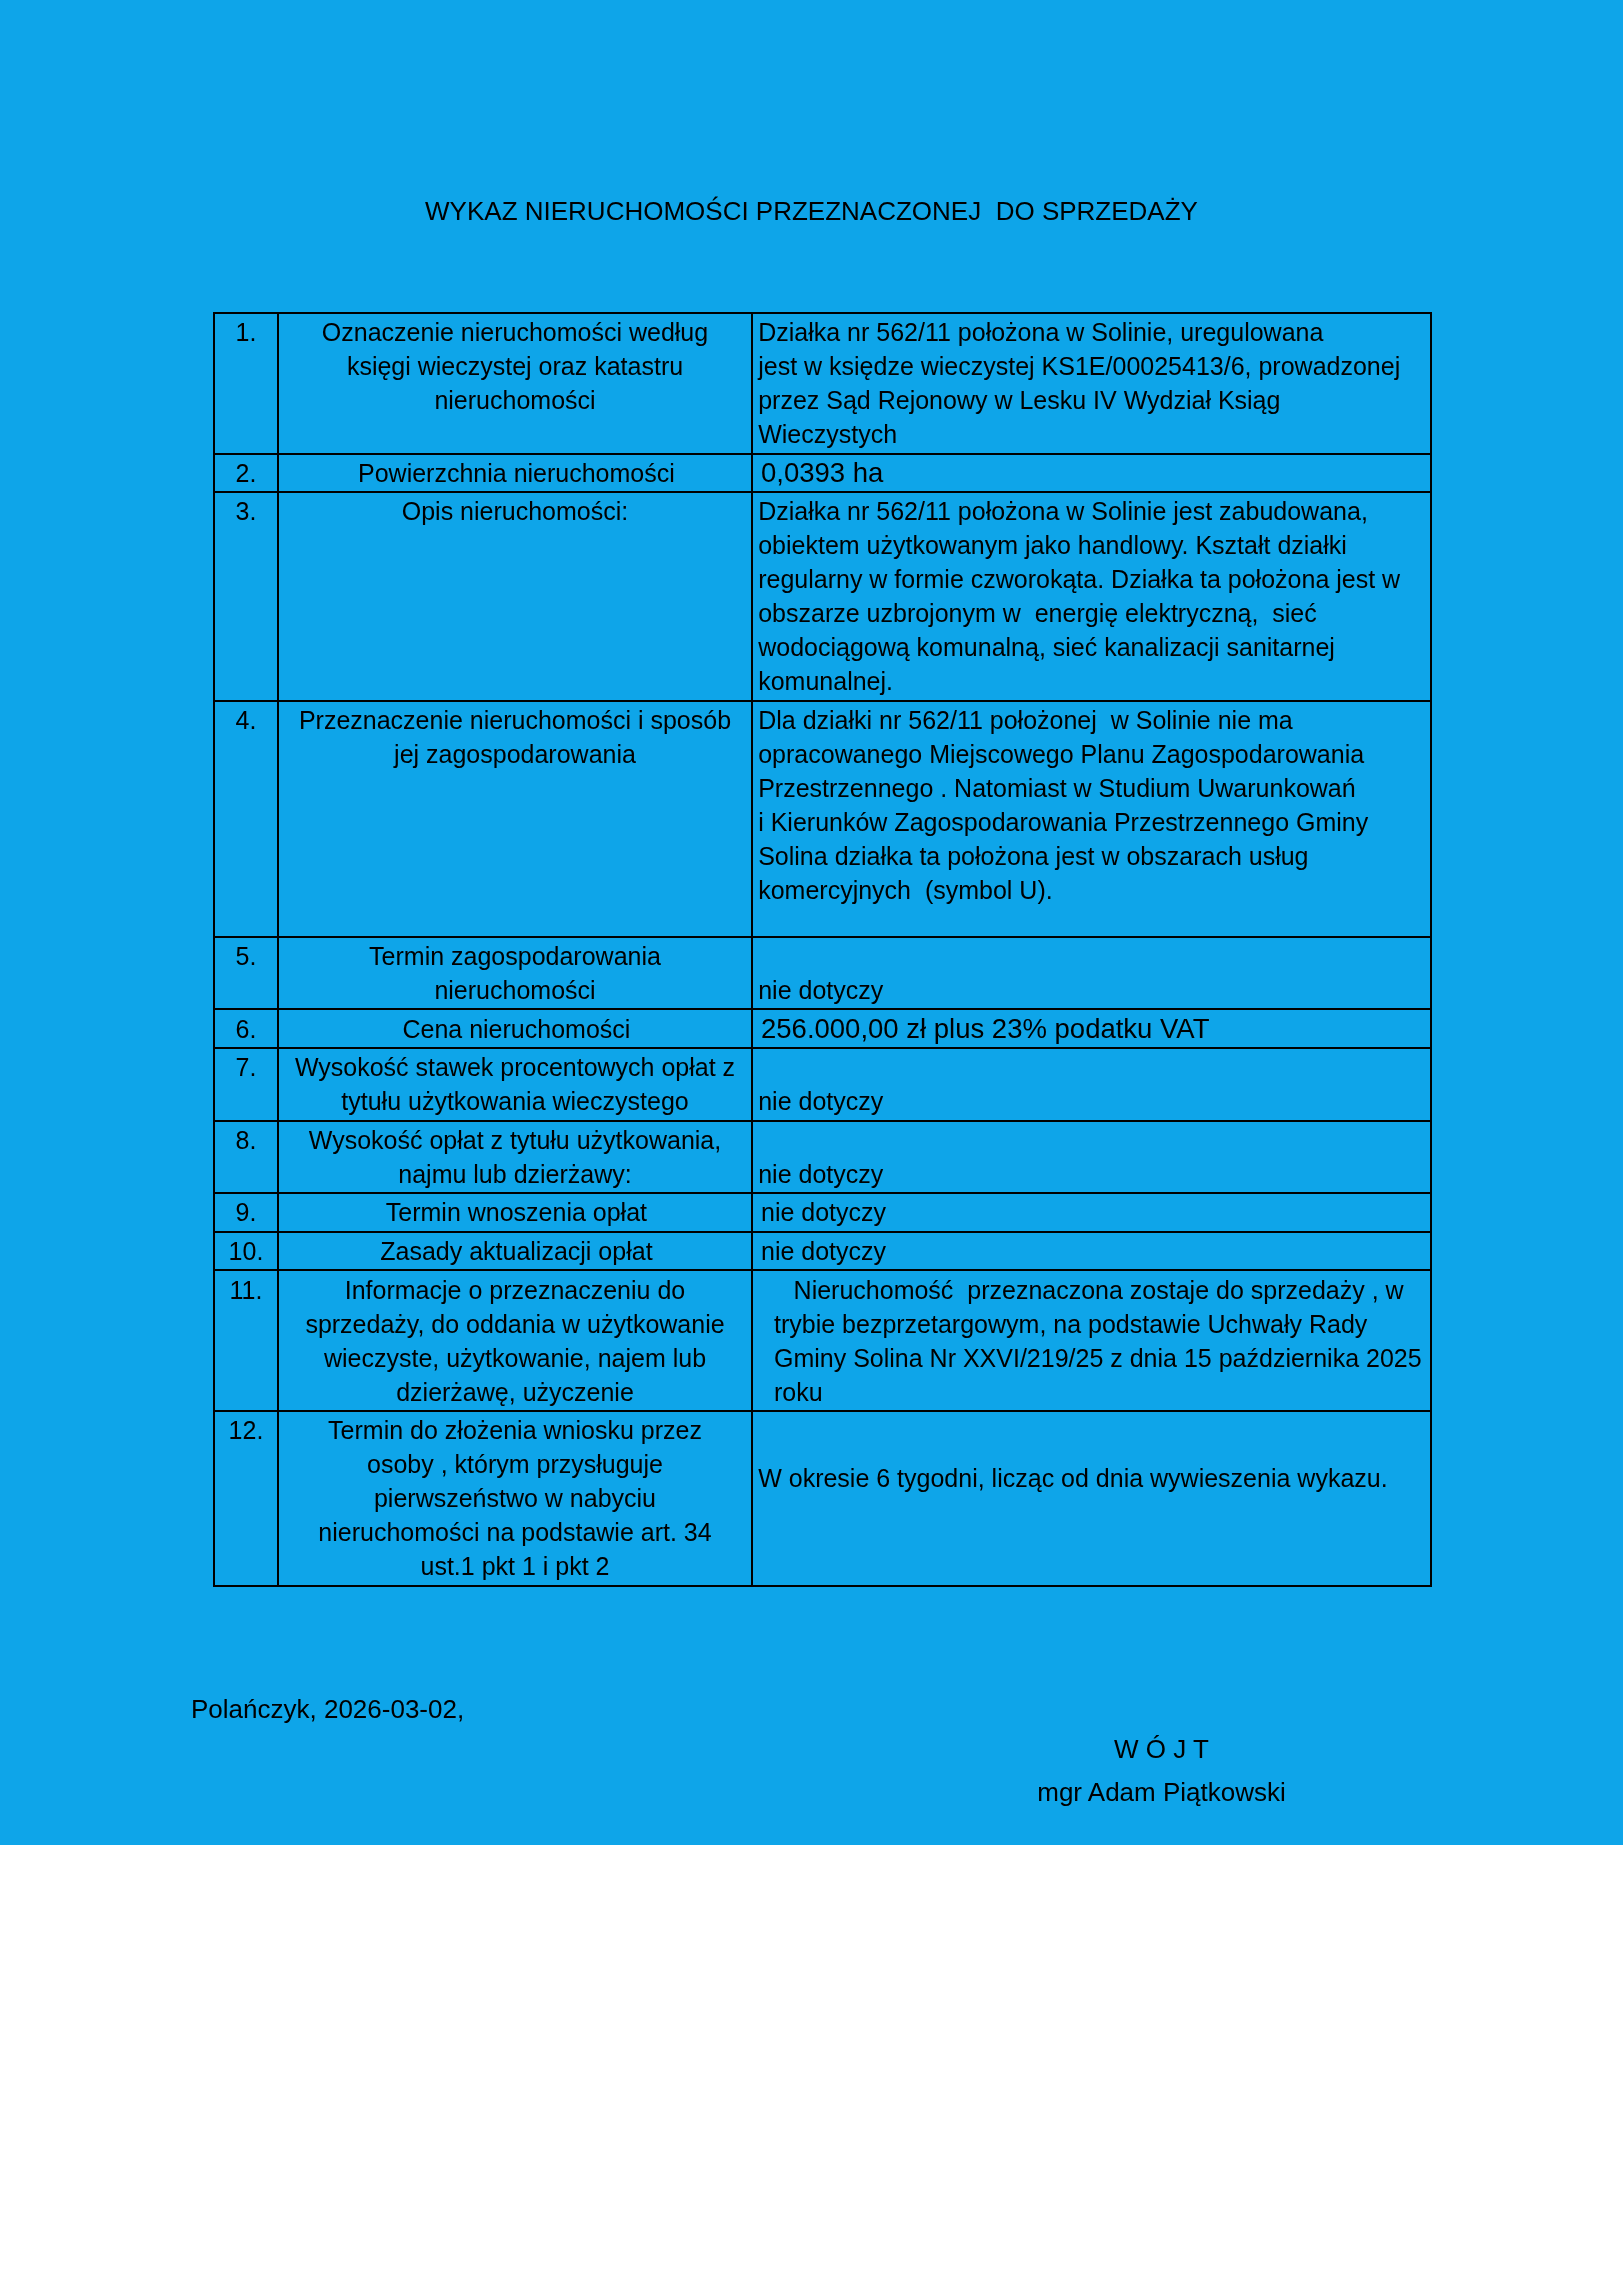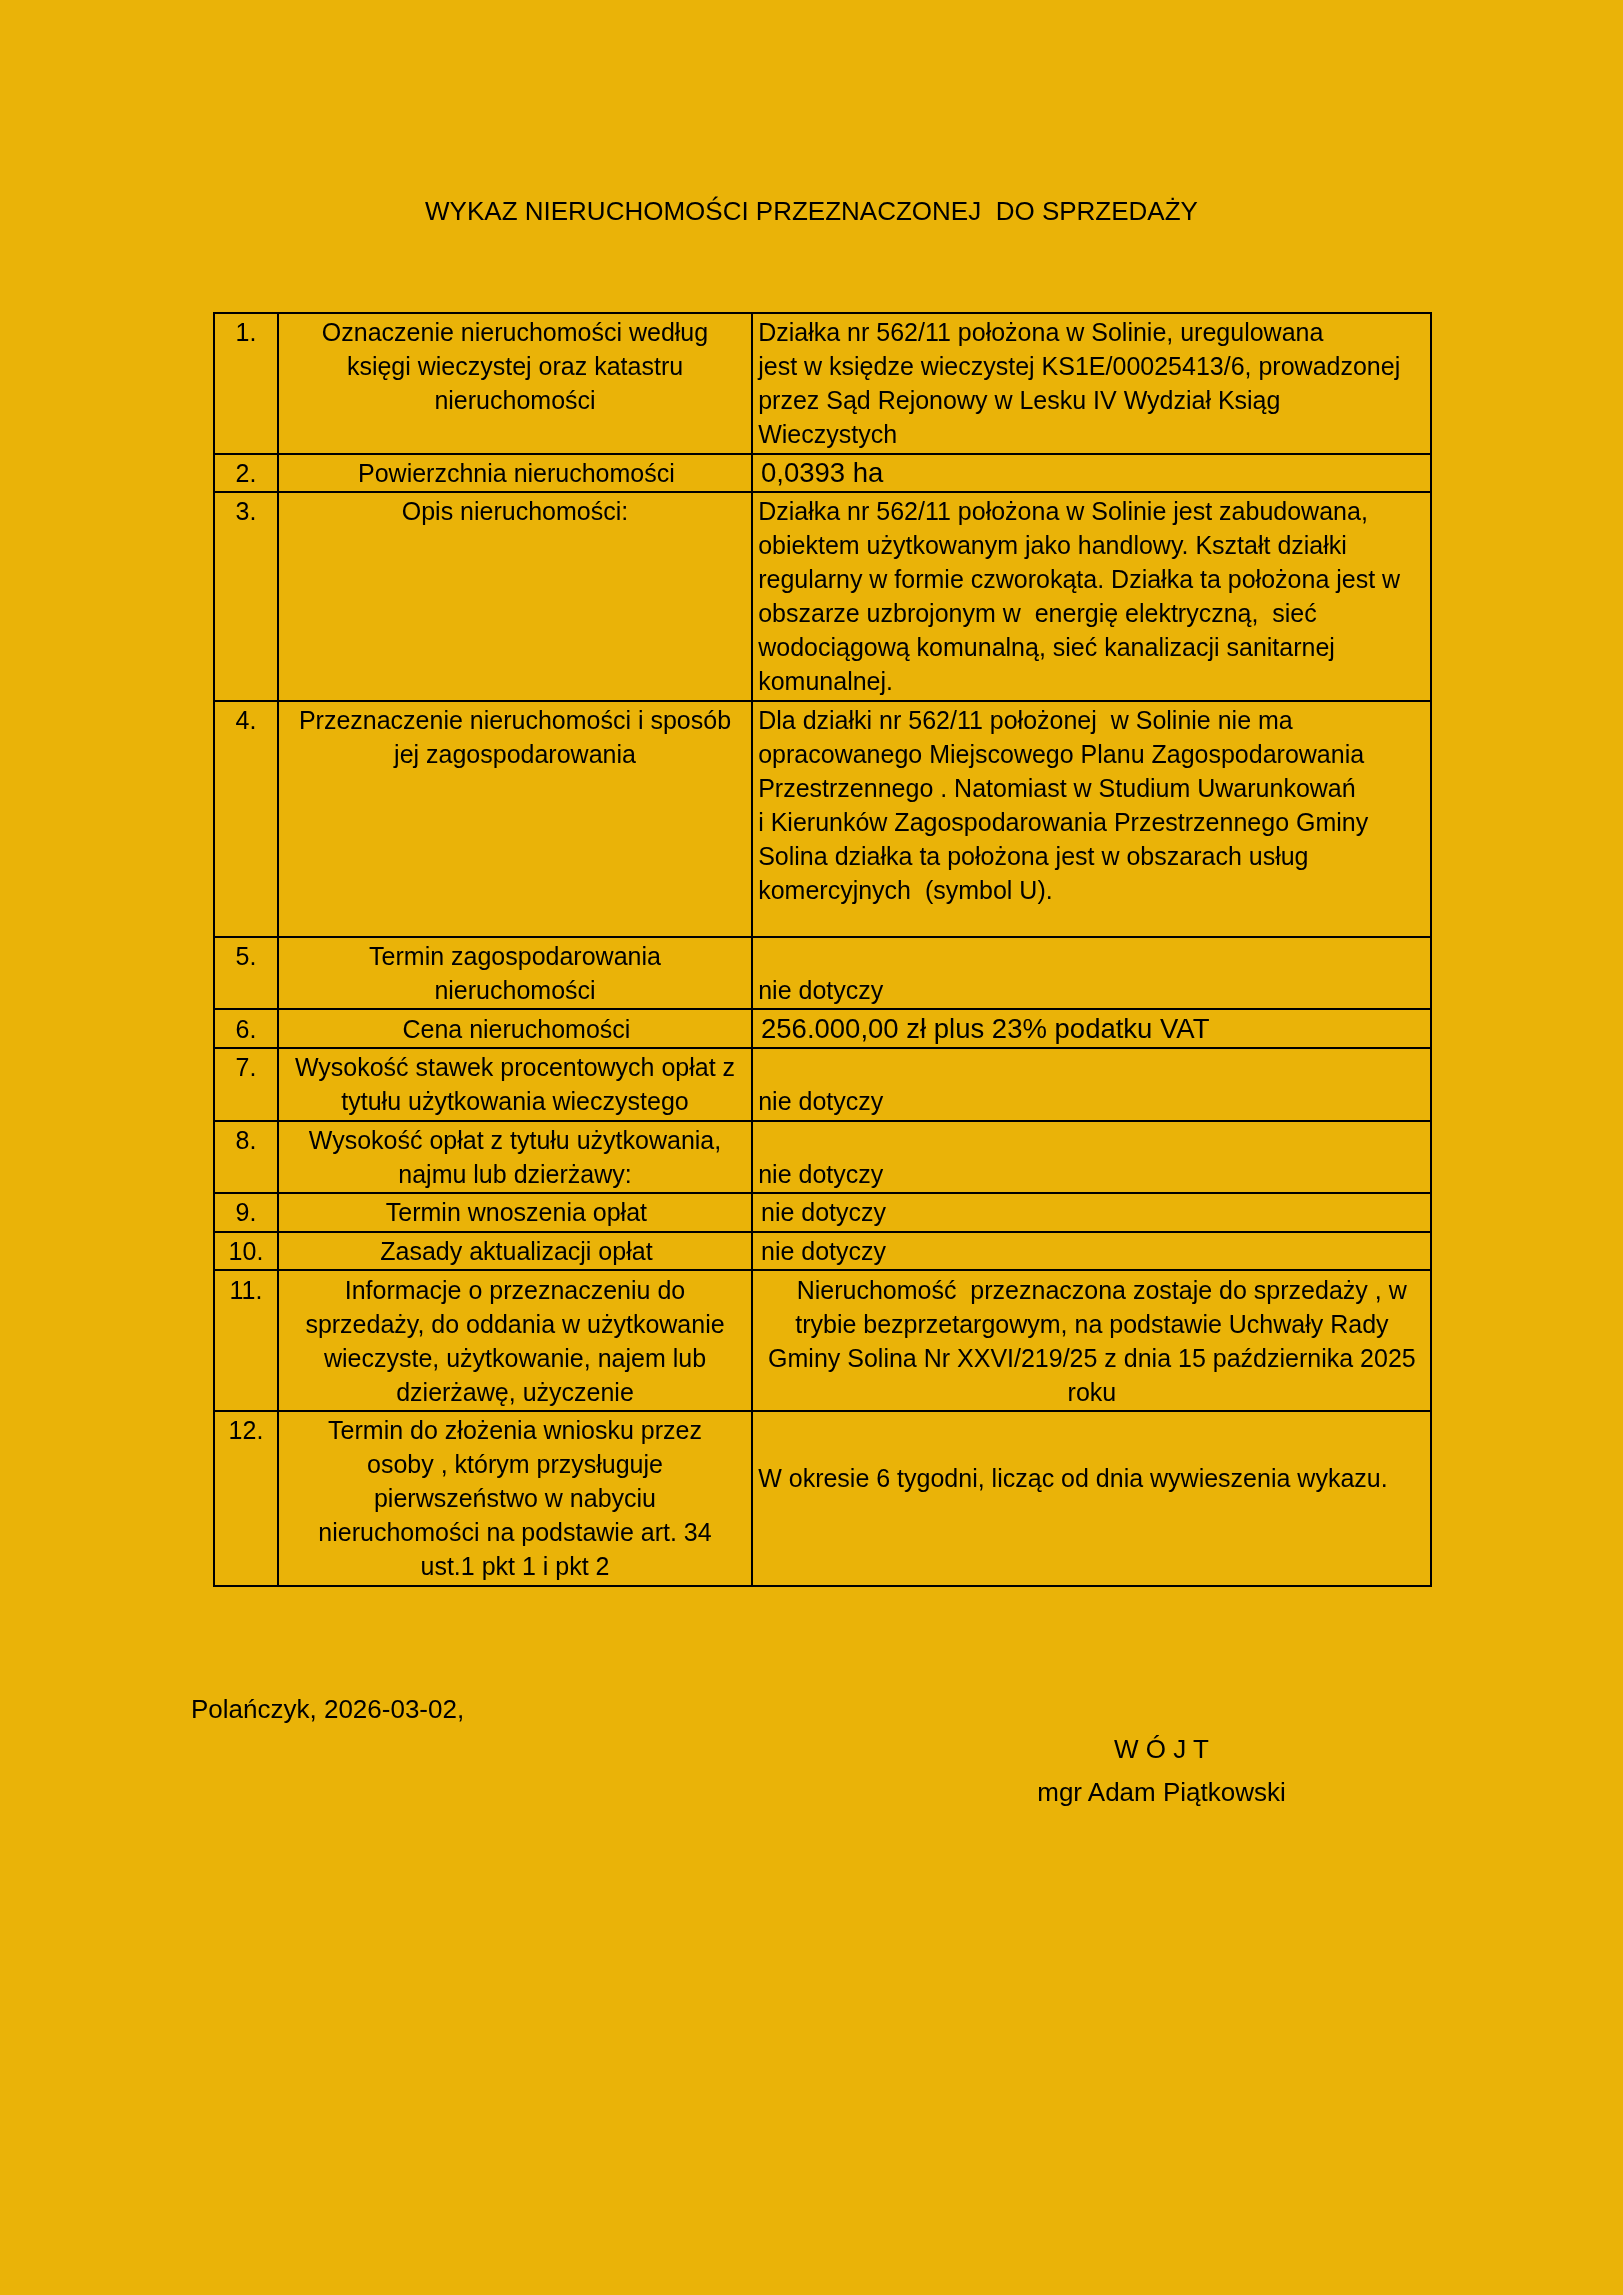--- a/index.html
+++ b/index.html
@@ -1,20 +1,20 @@
 <!DOCTYPE html>
 <html style="font-size:10.5px"><head>
 <meta charset="utf-8">
 <style>
   html, body { margin: 0; padding: 0; background: #ffffff; }
   .page {
     position: relative;
     width: 1623px;
-    height: 2295px;
-    background: #eab308;
+    height: 1845px;
+    background: #0ea5e9;
     color: #000000;
     font-family: "Liberation Sans", sans-serif;
     overflow: hidden;
   }
   .doc-title {
     position: absolute;
     top: 194px;
     left: 0;
     width: 100%;
     text-align: center;
@@ -43,21 +43,21 @@
     word-wrap: break-word;
   }
   .prop-table td.hdr-cell { text-align: center; vertical-align: middle; }
   .prop-table td.num   { text-align: center; padding: 1.3px 0; }
   .prop-table td.label { text-align: center; }
   .prop-table td.value { text-align: left; }
   .prop-table td.v-mid { vertical-align: middle; padding-left: 8px; }
   .prop-table td.v-bot { vertical-align: bottom; }
   .prop-table td.v-pad { padding-top: 49px; }
   .prop-table td.big   { font-size: 27.5px; }
-  .prop-table td.left  { text-align: center; padding-left: 6px; text-indent: 19.6px; }
+  .prop-table td.left  { text-align: left; padding-left: 21px; text-indent: 19.6px; }
   tr.h-hdr { height: 67px; }
   tr.h-r1  { height: 102px; }
   tr.h-r2  { height: 37px;  }
   tr.h-r3  { height: 202px; }
   tr.h-r4  { height: 236px; }
   tr.h-r5  { height: 68px; }
   tr.h-r6  { height: 35px;  }
   tr.h-r7  { height: 67px; }
   tr.h-r8  { height: 67px; }
   tr.h-r9  { height: 33px;  }

